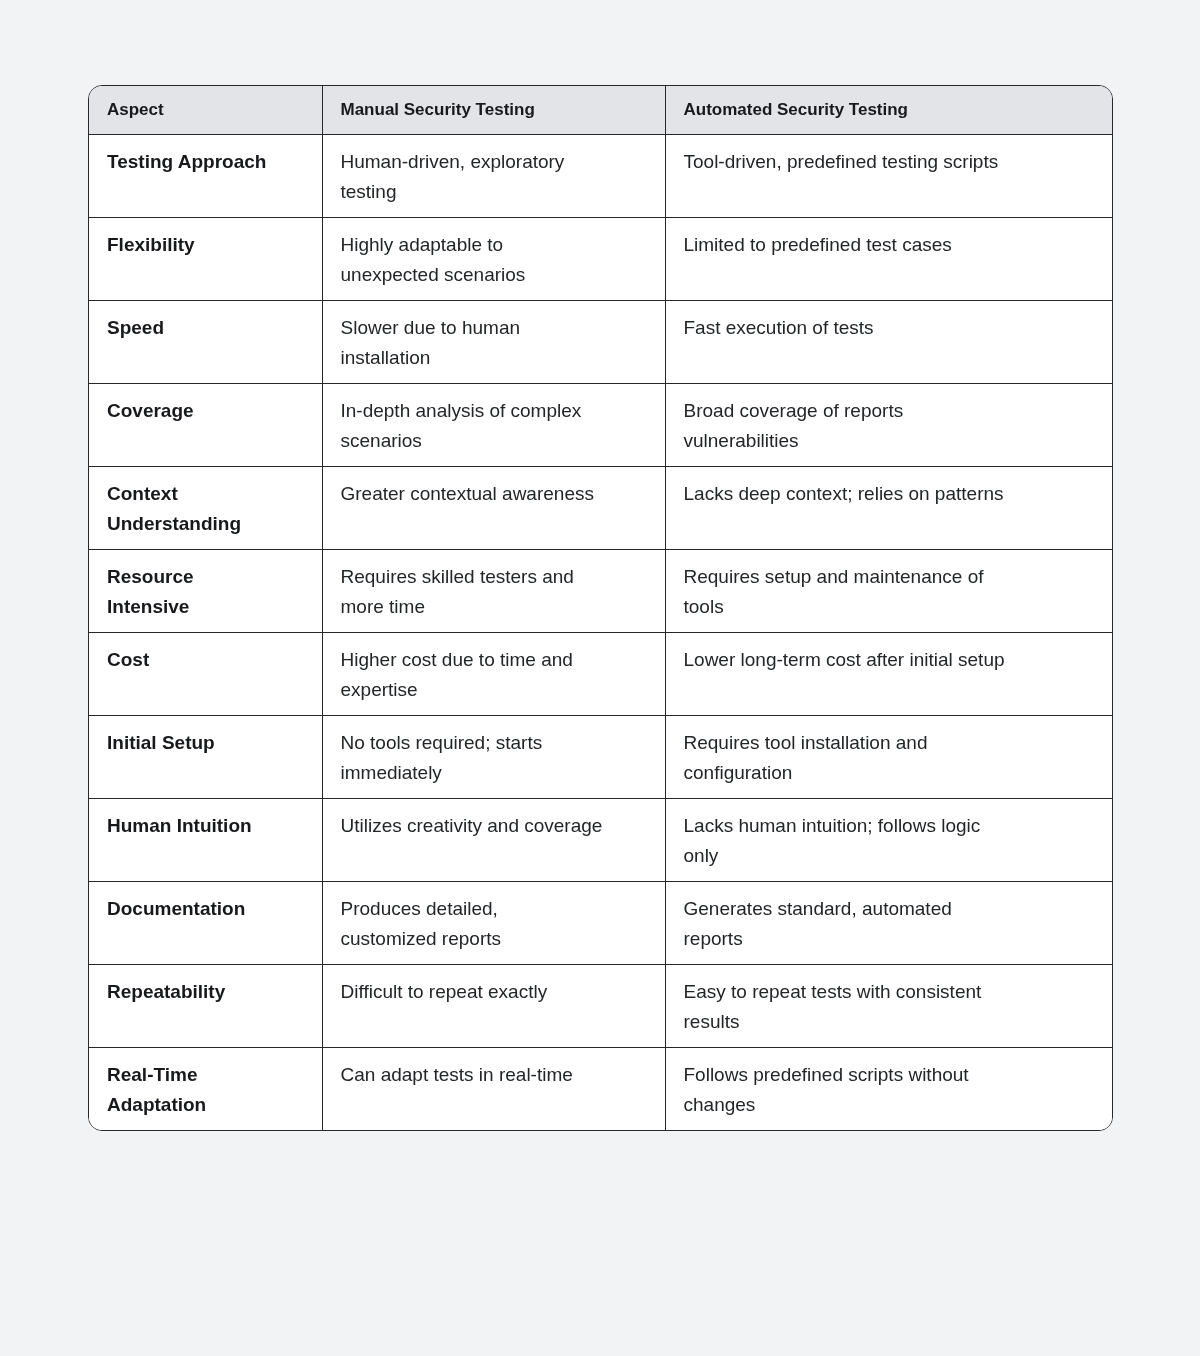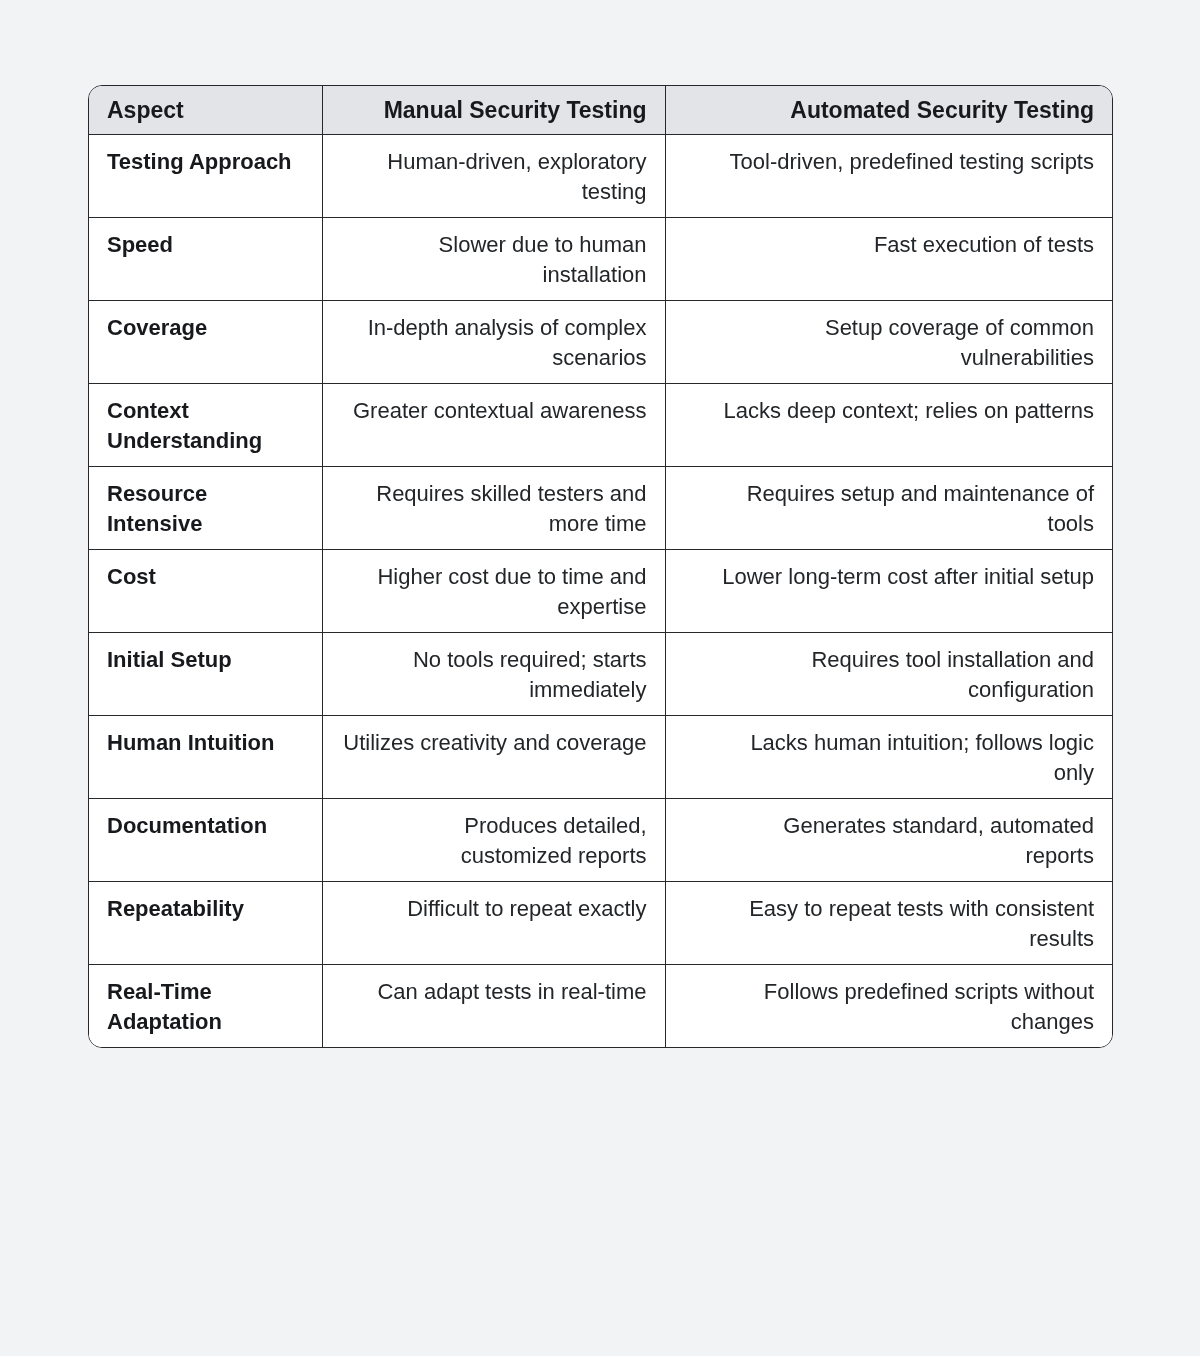--- a/index.html
+++ b/index.html
@@ -37,35 +37,34 @@
     width: 100%;
     border-collapse: collapse;
     table-layout: fixed;
   }
   col.col-aspect { width: 233px; }
   col.col-manual { width: 343px; }
   col.col-automated { width: auto; }
   th {
     background: var(--header-bg);
     text-align: left;
-    font-size: 23px;
+    font-size: 17px;
     font-weight: 700;
     color: var(--header-text);
     line-height: 24px;
     padding: 12px 18px;
     border-bottom: 1.5px solid var(--border);
     vertical-align: middle;
   }
   th + th, td + td {
     border-left: 1.5px solid var(--border);
-    text-align: right;
   }
   td {
     background: var(--cell-bg);
-    font-size: 22px;
+    font-size: 19px;
     line-height: 30px;
     color: var(--body-text);
     padding: 12px 18px 10px 18px;
     vertical-align: top;
     white-space: pre-line;
   }
   tbody tr:not(:last-child) td {
     border-bottom: 1.5px solid var(--border);
   }
   td.aspect-cell {
@@ -91,33 +90,39 @@
       </tr>
     </thead>
     <tbody id="table-body">
   <tr>
     <td class="aspect-cell">Testing Approach</td>
     <td class="manual-cell">Human-driven, exploratory
 testing</td>
     <td class="automated-cell">Tool-driven, predefined testing scripts</td>
   </tr>
 
+  <tr>
+    <td class="aspect-cell">Flexibility</td>
+    <td class="manual-cell">Highly adaptable to
+unexpected scenarios</td>
+    <td class="automated-cell">Limited to predefined test cases</td>
+  </tr>
 
   <tr>
     <td class="aspect-cell">Speed</td>
     <td class="manual-cell">Slower due to human
 installation</td>
     <td class="automated-cell">Fast execution of tests</td>
   </tr>
 
   <tr>
     <td class="aspect-cell">Coverage</td>
     <td class="manual-cell">In-depth analysis of complex
 scenarios</td>
-    <td class="automated-cell">Setup coverage of common
+    <td class="automated-cell">Broad coverage of reports
 vulnerabilities</td>
   </tr>
 
   <tr>
     <td class="aspect-cell">Context
 Understanding</td>
     <td class="manual-cell">Greater contextual awareness</td>
     <td class="automated-cell">Lacks deep context; relies on patterns</td>
   </tr>
 

